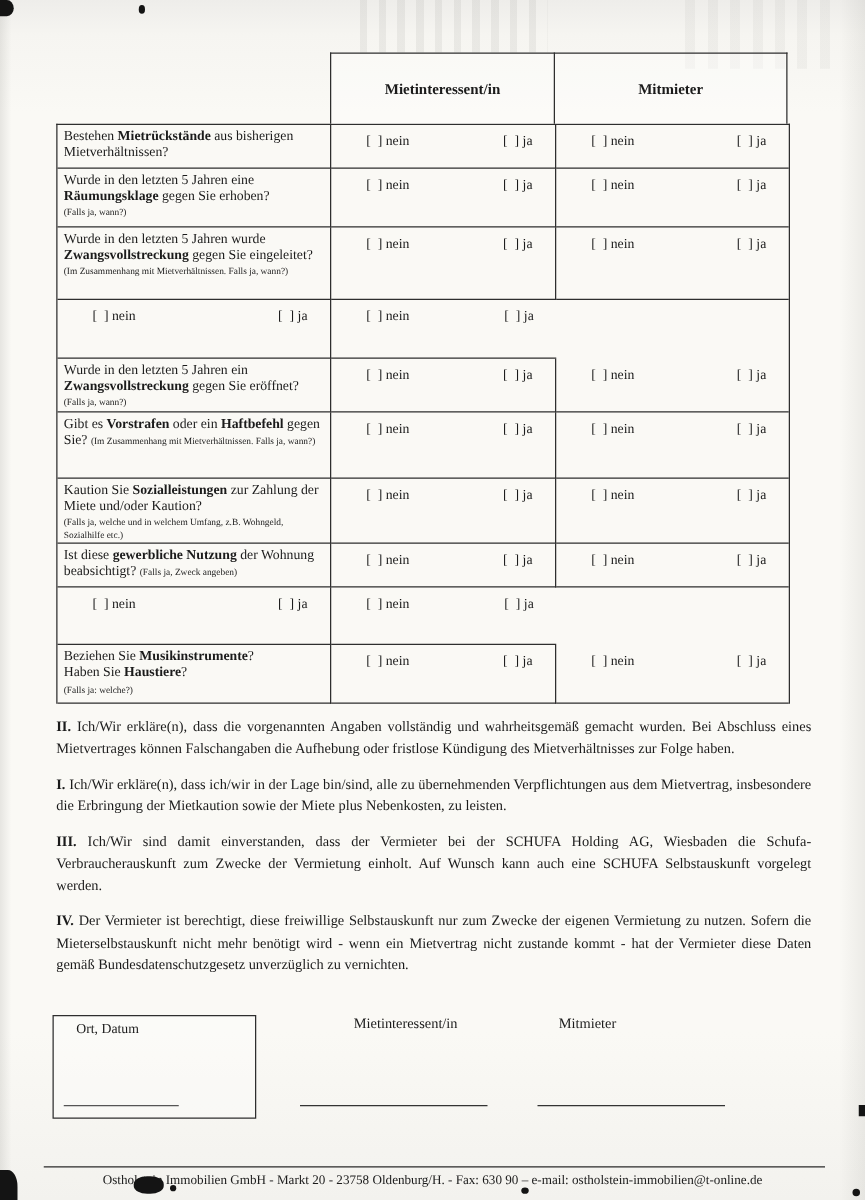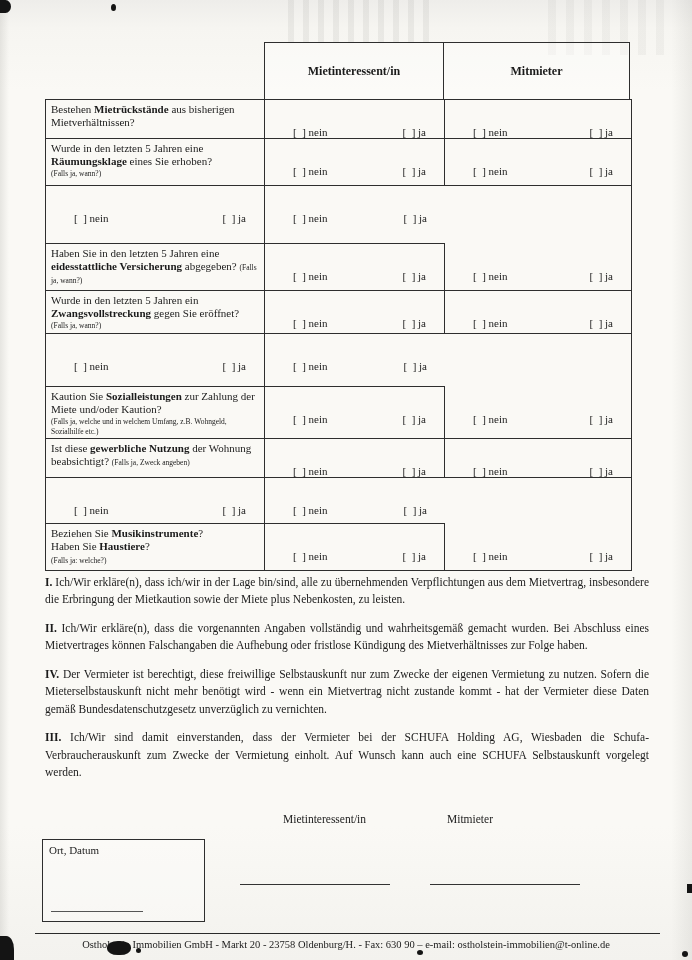--- a/index.html
+++ b/index.html
@@ -42,31 +42,31 @@
   .rh5{min-height:42px}.rh6{min-height:53px}.rh7{min-height:49px}.rh8{min-height:35px}
   .rh9{min-height:46px}.rh10{min-height:47px}
   .qcell { padding:3px 5px 2px 5px; font-size:11px; line-height:1.2; }
   .qcell b { font-weight:bold; }
   .sm { font-size:7.5px; }
   .smb { display:block; font-size:7.5px; line-height:1.25; margin-top:1px; }
   .acell {
     display:flex; justify-content:space-between; align-items:flex-start;
     padding:7px 18px 0 28px; font-size:11px;
   }
-  .opt { white-space:nowrap;margin-top:19px; }
+  .opt { white-space:nowrap; }
 
   
   .decls { position:absolute; left:45px; top:574px; width:604px;
     font-size:11.5px; line-height:1.52; text-align:justify; }
   .decl { margin-bottom:11px; }
   .dnum { font-weight:bold; }
 
   
   .ort-box { position:absolute; left:42px; top:812px; width:163px; height:83px;
-    border:1px solid #2e2e2e; padding:4px 6px; font-size:11px; background:rgba(255,255,255,.3);margin-top:27px; }
+    border:1px solid #2e2e2e; padding:4px 18px; font-size:11px; background:rgba(255,255,255,.3); }
   .ort-line { position:absolute; left:8px; bottom:9px; width:92px; border-bottom:1px solid #555; }
   .sig-label { position:absolute; top:813px; font-size:11.5px; }
   .sig-label-1 { left:283px; }
   .sig-label-2 { left:447px; }
   .sig-line { position:absolute; top:884px; border-bottom:1.3px solid #333; }
   .sig-line-1 { left:240px; width:150px; }
   .sig-line-2 { left:430px; width:150px; }
 
   
   .footer-rule { position:absolute; left:35px; top:933px; width:625px; border-top:1.5px solid #2a2a2a; }
@@ -105,44 +105,44 @@
             <span class="opt">[&nbsp;&nbsp;] nein</span>
             <span class="opt">[&nbsp;&nbsp;] ja</span>
           </div>
         <div class="acell">
             <span class="opt">[&nbsp;&nbsp;] nein</span>
             <span class="opt">[&nbsp;&nbsp;] ja</span>
           </div>
       </div>
 
       <div class="trow rh2">
-        <div class="qcell"><span>Wurde in den letzten 5 Jahren eine </span><b>Räumungsklage</b><span> eines Sie erhoben?</span><span class="smb">(Falls ja, wann?)</span></div>
+        <div class="qcell"><span>Wurde in den letzten 5 Jahren eine </span><b>Räumungsklage</b><span> gegen Sie erhoben?</span><span class="smb">(Falls ja, wann?)</span></div>
         <div class="acell">
             <span class="opt">[&nbsp;&nbsp;] nein</span>
             <span class="opt">[&nbsp;&nbsp;] ja</span>
           </div>
         <div class="acell">
             <span class="opt">[&nbsp;&nbsp;] nein</span>
             <span class="opt">[&nbsp;&nbsp;] ja</span>
           </div>
       </div>
 
       <div class="trow rh3">
+        <div class="qcell"><span>Wurde in den letzten 5 Jahren wurde </span><b>Zwangsvollstreckung</b><span> gegen Sie eingeleitet?</span><span class="smb">(Im Zusammenhang mit Mietverhältnissen. Falls ja, wann?)</span></div>
         <div class="acell">
             <span class="opt">[&nbsp;&nbsp;] nein</span>
             <span class="opt">[&nbsp;&nbsp;] ja</span>
           </div>
         <div class="acell">
             <span class="opt">[&nbsp;&nbsp;] nein</span>
             <span class="opt">[&nbsp;&nbsp;] ja</span>
           </div>
       </div>
 
       <div class="trow rh4">
-        <div class="qcell"><span>Haben Sie in den letzten 5 Jahren eine </span><b>eidesstattliche Versicherung</b><span> abgegeben? </span><span class="sm">(Falls ja, wann?)</span></div>
         <div class="acell">
             <span class="opt">[&nbsp;&nbsp;] nein</span>
             <span class="opt">[&nbsp;&nbsp;] ja</span>
           </div>
         <div class="acell">
             <span class="opt">[&nbsp;&nbsp;] nein</span>
             <span class="opt">[&nbsp;&nbsp;] ja</span>
           </div>
       </div>
 
@@ -152,20 +152,21 @@
             <span class="opt">[&nbsp;&nbsp;] nein</span>
             <span class="opt">[&nbsp;&nbsp;] ja</span>
           </div>
         <div class="acell">
             <span class="opt">[&nbsp;&nbsp;] nein</span>
             <span class="opt">[&nbsp;&nbsp;] ja</span>
           </div>
       </div>
 
       <div class="trow rh6">
+        <div class="qcell"><span>Gibt es </span><b>Vorstrafen</b><span> oder ein </span><b>Haftbefehl</b><span> gegen Sie? </span><span class="sm">(Im Zusammenhang mit Mietverhältnissen. Falls ja, wann?)</span></div>
         <div class="acell">
             <span class="opt">[&nbsp;&nbsp;] nein</span>
             <span class="opt">[&nbsp;&nbsp;] ja</span>
           </div>
         <div class="acell">
             <span class="opt">[&nbsp;&nbsp;] nein</span>
             <span class="opt">[&nbsp;&nbsp;] ja</span>
           </div>
       </div>
 
@@ -213,24 +214,24 @@
         <div class="acell">
             <span class="opt">[&nbsp;&nbsp;] nein</span>
             <span class="opt">[&nbsp;&nbsp;] ja</span>
           </div>
       </div>
 
     </div>
   </div>
 
   <div class="decls">
+    <p class="decl"><b class="dnum">II.</b> <span>Ich/Wir erkläre(n), dass die vorgenannten Angaben vollständig und wahrheitsgemäß gemacht wurden. Bei Abschluss eines Mietvertrages können Falschangaben die Aufhebung oder fristlose Kündigung des Mietverhältnisses zur Folge haben.</span></p>
     <p class="decl"><b class="dnum">I.</b> <span>Ich/Wir erkläre(n), dass ich/wir in der Lage bin/sind, alle zu übernehmenden Verpflichtungen aus dem Mietvertrag, insbesondere die Erbringung der Mietkaution sowie der Miete plus Nebenkosten, zu leisten.</span></p>
-    <p class="decl"><b class="dnum">II.</b> <span>Ich/Wir erkläre(n), dass die vorgenannten Angaben vollständig und wahrheitsgemäß gemacht wurden. Bei Abschluss eines Mietvertrages können Falschangaben die Aufhebung oder fristlose Kündigung des Mietverhältnisses zur Folge haben.</span></p>
+    <p class="decl"><b class="dnum">III.</b> <span>Ich/Wir sind damit einverstanden, dass der Vermieter bei der SCHUFA Holding AG, Wiesbaden die Schufa-Verbraucherauskunft zum Zwecke der Vermietung einholt. Auf Wunsch kann auch eine SCHUFA Selbstauskunft vorgelegt werden.</span></p>
     <p class="decl"><b class="dnum">IV.</b> <span>Der Vermieter ist berechtigt, diese freiwillige Selbstauskunft nur zum Zwecke der eigenen Vermietung zu nutzen. Sofern die Mieterselbstauskunft nicht mehr benötigt wird - wenn ein Mietvertrag nicht zustande kommt - hat der Vermieter diese Daten gemäß Bundesdatenschutzgesetz unverzüglich zu vernichten.</span></p>
-    <p class="decl"><b class="dnum">III.</b> <span>Ich/Wir sind damit einverstanden, dass der Vermieter bei der SCHUFA Holding AG, Wiesbaden die Schufa-Verbraucherauskunft zum Zwecke der Vermietung einholt. Auf Wunsch kann auch eine SCHUFA Selbstauskunft vorgelegt werden.</span></p>
   </div>
 
   <div class="ort-box">
     <span>Ort, Datum</span>
     <div class="ort-line"></div>
   </div>
   <span class="sig-label sig-label-1">Mietinteressent/in</span>
   <span class="sig-label sig-label-2">Mitmieter</span>
   <div class="sig-line sig-line-1"></div>
   <div class="sig-line sig-line-2"></div>

